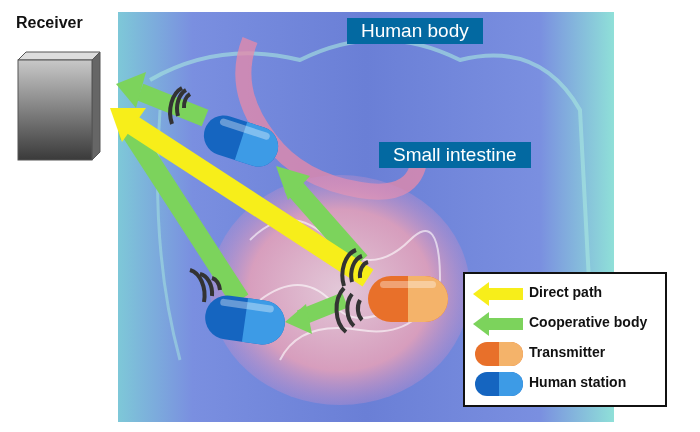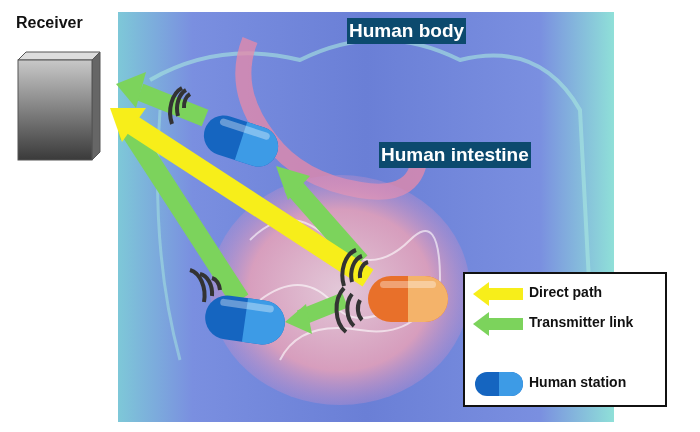--- a/index.html
+++ b/index.html
@@ -1,18 +1,18 @@
 <!DOCTYPE html>
 <html><head>
 <meta charset="utf-8">
 <style>
   html,body{margin:0;padding:0;background:#fff;}
   body{width:700px;height:432px;position:relative;overflow:hidden;font-family:"Liberation Sans",sans-serif;}
   .receiver-title{position:absolute;left:16px;top:14px;font-size:16px;font-weight:bold;color:#111;}
-  .label-box{position:absolute;background:#0c4a6e;color:#fff;font-weight:bold;font-size:19px;padding:2px 2px;}
+  .label-box{position:absolute;background:#0369a1;color:#fff;font-weight:normal;font-size:19px;padding:2px 14px;}
   .legend{position:absolute;left:463px;top:272px;width:204px;height:135px;background:#fff;border:2px solid #111;box-sizing:border-box;}
   .legend-row{position:absolute;left:0;height:28px;width:100%;}
   .legend-label{position:absolute;left:64px;top:4px;font-size:14px;font-weight:bold;color:#111;}
   svg{position:absolute;left:0;top:0;}
 </style>
 </head>
 <body>
 
 <svg width="700" height="432" viewBox="0 0 700 432">
   <defs>
@@ -113,36 +113,43 @@
   </g>
 
   <g>
     <rect x="368" y="276" width="80" height="46" rx="23" fill="#e8702a"></rect>
     <path d="M408 276 h17 a23 23 0 0 1 0 46 h-17 z" fill="#f4b36a"></path>
     <rect x="380" y="281" width="56" height="7" rx="3.5" fill="#fff" opacity="0.35"></rect>
   </g>
 </svg>
 
 <div class="label-box" style="left:347px;top:18px;">Human body</div>
-<div class="label-box" style="left:379px;top:142px;">Human intestine</div>
+<div class="label-box" style="left:379px;top:142px;">Small intestine</div>
 
 <div class="legend">
   <div class="legend-row" style="top:6px;">
     <svg width="60" height="28" viewBox="0 0 60 28" style="left:4px;top:0;">
       <rect x="18" y="8" width="36" height="12" fill="#f7ee1a"></rect>
         <polygon points="4,14 20,2 20,26" fill="#f7ee1a"></polygon>
     </svg>
     <span class="legend-label">Direct path</span>
   </div>
   <div class="legend-row" style="top:36px;">
     <svg width="60" height="28" viewBox="0 0 60 28" style="left:4px;top:0;">
       <rect x="18" y="8" width="36" height="12" fill="#7cd35c"></rect>
         <polygon points="4,14 20,2 20,26" fill="#7cd35c"></polygon>
     </svg>
-    <span class="legend-label">Transmitter link</span>
+    <span class="legend-label">Cooperative body</span>
+  </div>
+  <div class="legend-row" style="top:66px;">
+    <svg width="60" height="28" viewBox="0 0 60 28" style="left:4px;top:0;">
+      <rect x="6" y="2" width="48" height="24" rx="12" fill="#e8702a"></rect>
+        <path d="M30 2 h12 a12 12 0 0 1 0 24 h-12 z" fill="#f4b36a"></path>
+    </svg>
+    <span class="legend-label">Transmitter</span>
   </div>
   <div class="legend-row" style="top:96px;">
     <svg width="60" height="28" viewBox="0 0 60 28" style="left:4px;top:0;">
       <rect x="6" y="2" width="48" height="24" rx="12" fill="#1565c0"></rect>
         <path d="M30 2 h12 a12 12 0 0 1 0 24 h-12 z" fill="#3d9be6"></path>
     </svg>
     <span class="legend-label">Human station</span>
   </div>
 </div>
 

